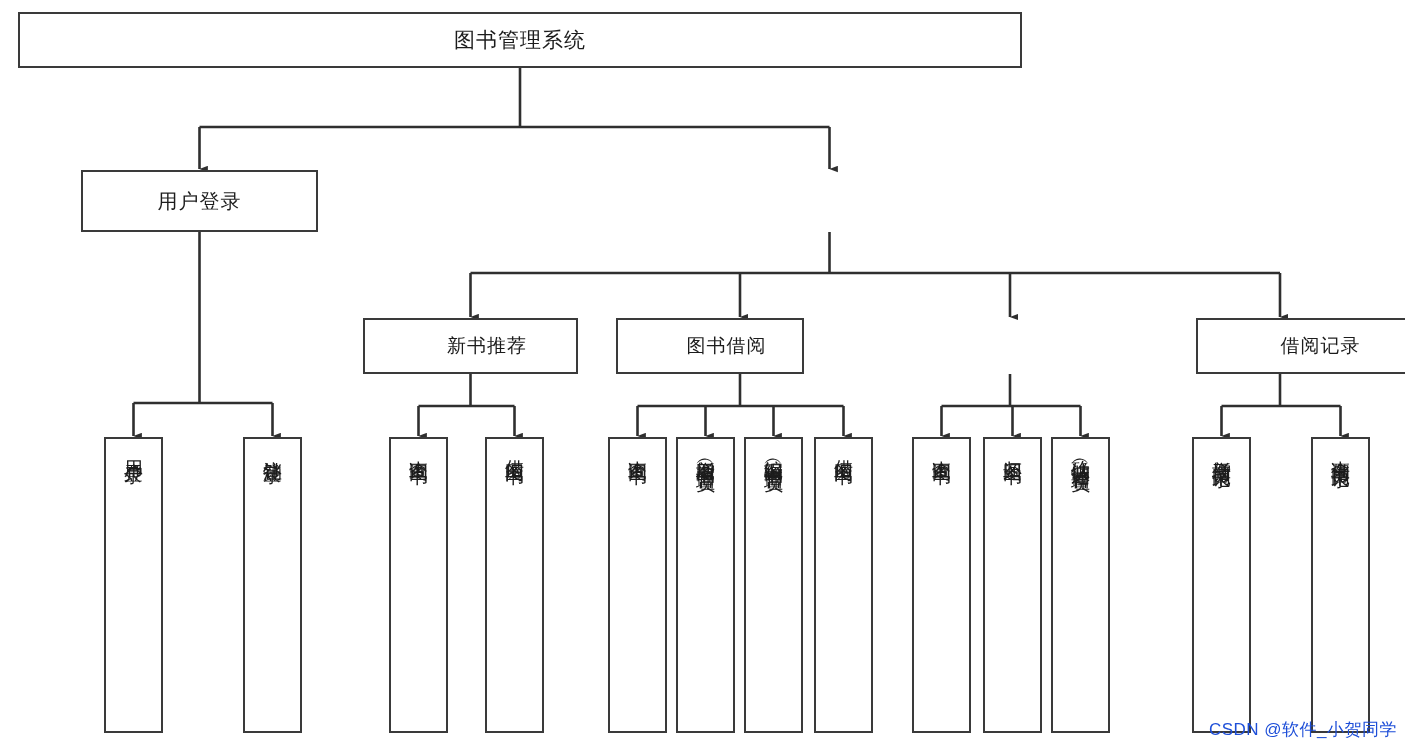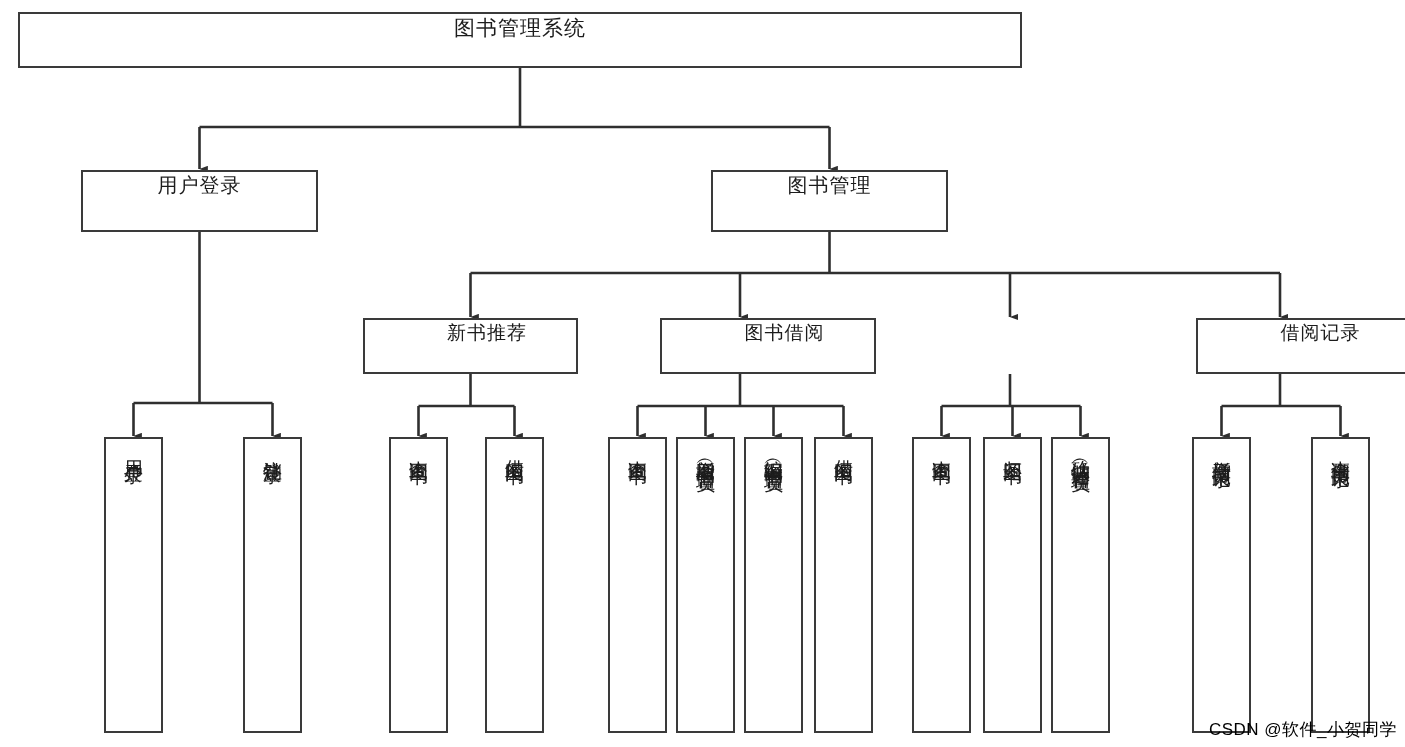--- a/index.html
+++ b/index.html
@@ -25,21 +25,21 @@
     width: 1405px;
     height: 747px;
     pointer-events: none;
   }
   .node {
     position: absolute;
     box-sizing: border-box;
     border: 2px solid #3a3a3a;
     background: #ffffff;
     display: flex;
-    align-items: flex-start;
+    align-items: center;
     justify-content: center;
     color: #1c1c1c;
     z-index: 2;
   }
   .node-root {
     font-size: 21px;
   }
   .node-l2 {
     font-size: 20px;
   }
@@ -62,21 +62,21 @@
   }
   .node-label {
     letter-spacing: 1px;
     white-space: nowrap;
   }
   #watermark {
     position: absolute;
     right: 8px;
     bottom: 6px;
     font-size: 17px;
-    color: #000000;
+    color: #1d4ed8;
     letter-spacing: 0.5px;
     white-space: nowrap;
     z-index: 3;
   }
 </style>
 </head>
 <body>
 
 <div id="diagram-root">
 
@@ -123,28 +123,25 @@
       </g>
   </svg>
 
   <div class="node node-root" style="left: 18px; top: 12px; width: 1004px; height: 56px;">
     <span class="node-label">图书管理系统</span>
   </div>
 
   <div class="node node-l2" style="left: 81px; top: 170px; width: 237px; height: 62px;">
     <span class="node-label">用户登录</span>
   </div>
-  <div class="node node-l2" style="left: 711px; top: 170px; width: 237px; height: 62px;">
-    <span class="node-label">图书管理</span>
-  </div>
 
   <div class="node node-l3" style="left: 363px; top: 318px; width: 215px; height: 56px;">
     <span class="node-label">新书推荐</span>
   </div>
-  <div class="node node-l3" style="left: 660px; top: 318px; width: 216px; height: 56px;">
+  <div class="node node-l3" style="left: 616px; top: 318px; width: 188px; height: 56px;">
     <span class="node-label">图书借阅</span>
   </div>
   <div class="node node-l3" style="left: 1196px; top: 318px; width: 216px; height: 56px;">
     <span class="node-label">借阅记录</span>
   </div>
 
   <div class="node node-leaf" style="left: 104px; top: 437px; width: 59px; height: 296px;">
     <span class="vtext">用户登录</span>
   </div>
   <div class="node node-leaf" style="left: 243px; top: 437px; width: 59px; height: 296px;">

